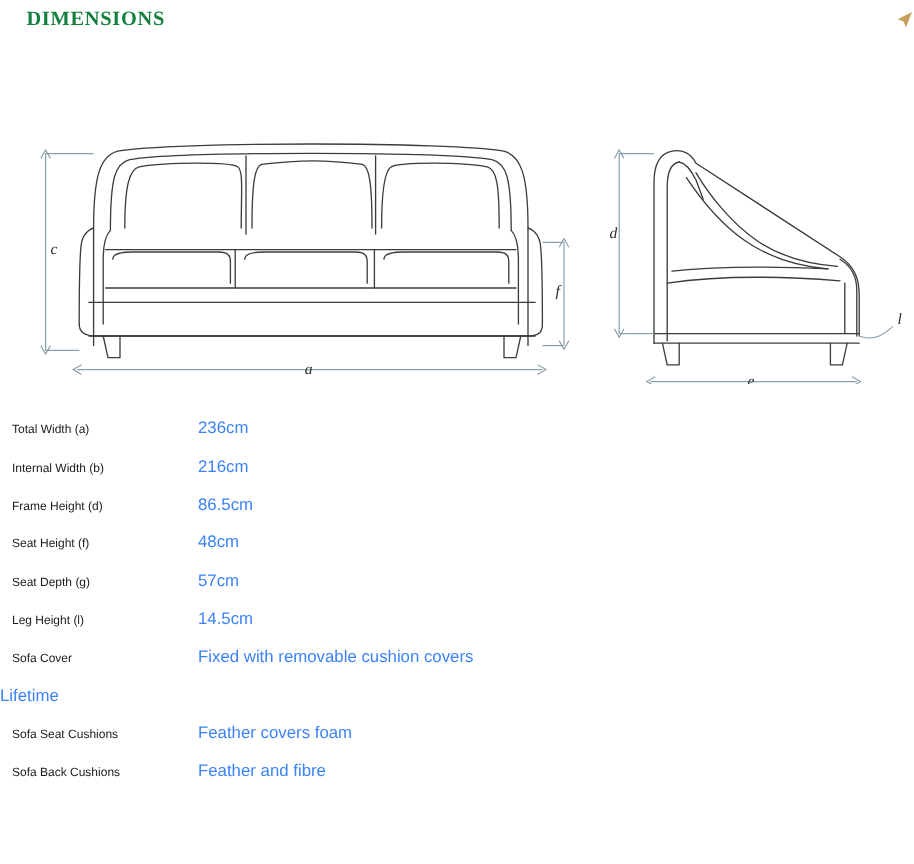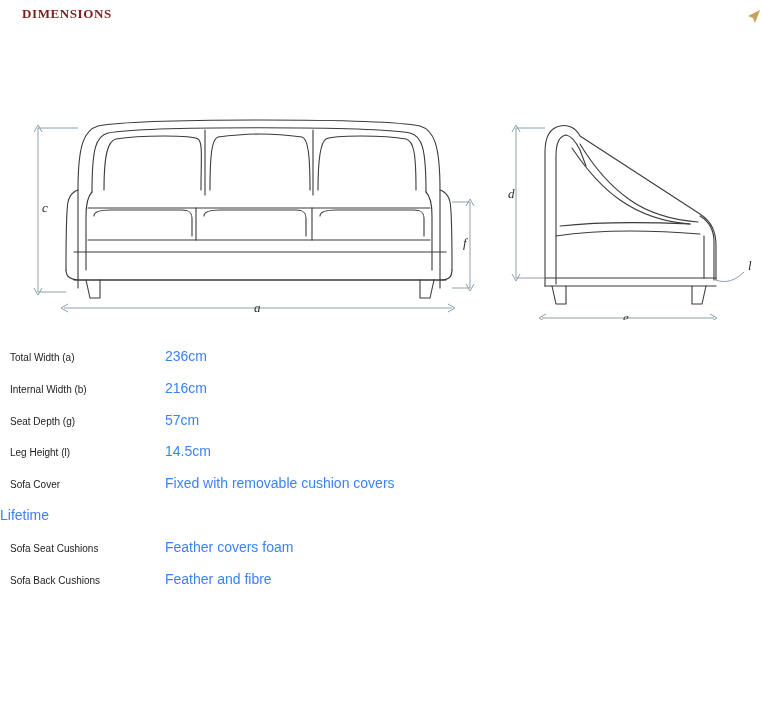--- a/index.html
+++ b/index.html
@@ -17,24 +17,24 @@
     position: relative;
     width: 762px;
     height: 720px;
     background: #ffffff;
   }
   .heading {
     position: absolute;
     left: 22px;
     top: 6px;
     font-family: "Liberation Serif", serif;
-    font-size: 13px;
+    font-size: 17px;
     font-weight: bold;
     letter-spacing: 0.6px;
-    color: #7f1d1d;
+    color: #15803d;
   }
   .corner-mark {
     position: absolute;
     right: 0px;
     top: 8px;
     width: 22px;
     height: 22px;
   }
   .diagram {
     position: absolute;
@@ -197,20 +197,28 @@
   <div class="spec-table">
     <div class="spec-row">
       <div class="spec-label">Total Width (a)</div>
       <div class="spec-value">236cm</div>
     </div>
     <div class="spec-row">
       <div class="spec-label">Internal Width (b)</div>
       <div class="spec-value">216cm</div>
     </div>
     <div class="spec-row">
+      <div class="spec-label">Frame Height (d)</div>
+      <div class="spec-value">86.5cm</div>
+    </div>
+    <div class="spec-row">
+      <div class="spec-label">Seat Height (f)</div>
+      <div class="spec-value">48cm</div>
+    </div>
+    <div class="spec-row">
       <div class="spec-label">Seat Depth (g)</div>
       <div class="spec-value">57cm</div>
     </div>
     <div class="spec-row">
       <div class="spec-label">Leg Height (l)</div>
       <div class="spec-value">14.5cm</div>
     </div>
     <div class="spec-row">
       <div class="spec-label">Sofa Cover</div>
       <div class="spec-value">Fixed with removable cushion covers</div>

